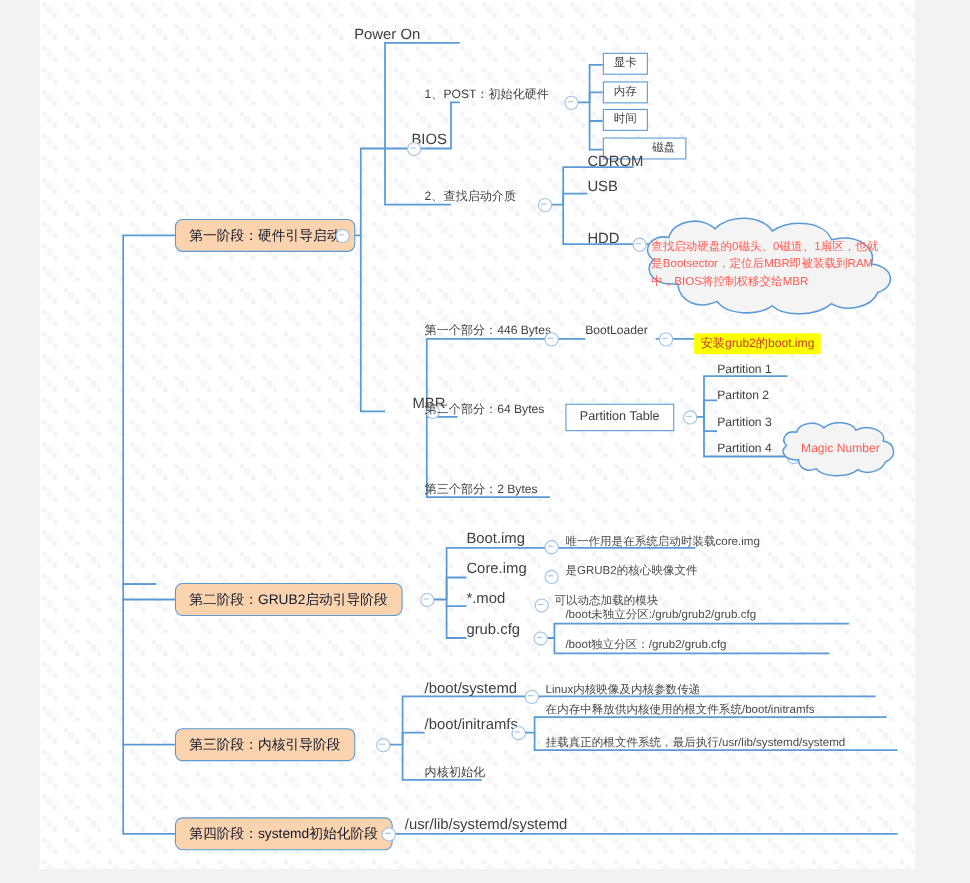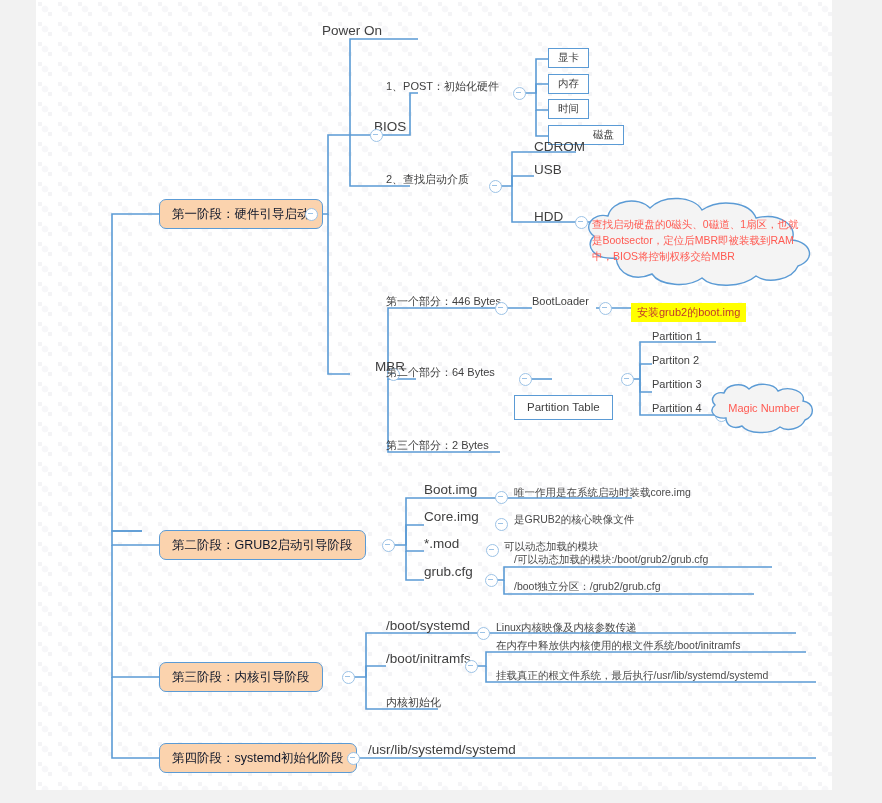--- a/index.html
+++ b/index.html
@@ -215,21 +215,21 @@
   <div class="toggle" style="left:459px;top:302px;"></div>
 
   <div class="node txt cn" style="left:496px;top:295px;">BootLoader</div>
   <div class="toggle" style="left:563px;top:302px;"></div>
 
   <div class="node highlight" style="left:595px;top:303px;">安装grub2的boot.img</div>
 
   <div class="node txt cn" style="left:350px;top:366px;">第二个部分：64 Bytes</div>
   <div class="toggle" style="left:483px;top:373px;"></div>
 
-  <div class="node boxed wide" style="left:478px;top:367px;margin-top:28px;">Partition Table</div>
+  <div class="node boxed wide" style="left:478px;top:367px;">Partition Table</div>
   <div class="toggle" style="left:585px;top:373px;"></div>
 
   <div class="node txt cn" style="left:616px;top:330px;">Partition 1</div>
   <div class="node txt cn" style="left:616px;top:354px;">Partiton 2</div>
   <div class="node txt cn" style="left:616px;top:378px;">Partition 3</div>
   <div class="node txt cn" style="left:616px;top:402px;">Partition 4</div>
   <div class="toggle" style="left:679px;top:409px;"></div>
 
   <div class="cloud" style="left:666px;top:382px;width:124px;height:56px;font-size:11px;">
     <svg width="124" height="56" viewBox="0 0 124 56" xmlns="http://www.w3.org/2000/svg">
@@ -250,21 +250,21 @@
   <div class="toggle" style="left:459px;top:518px;"></div>
   <div class="node txt sm" style="left:478px;top:514px;">是GRUB2的核心映像文件</div>
 
   <div class="node txt" style="left:388px;top:537px;">*.mod</div>
   <div class="toggle" style="left:450px;top:544px;"></div>
   <div class="node txt sm" style="left:468px;top:541px;">可以动态加载的模块</div>
 
   <div class="node txt" style="left:388px;top:565px;">grub.cfg</div>
   <div class="toggle" style="left:449px;top:574px;"></div>
 
-  <div class="node txt sm" style="left:478px;top:554px;">/可以动态加载的模块:/boot/grub2/grub.cfg</div>
+  <div class="node txt sm" style="left:478px;top:554px;">/boot未独立分区:/grub/grub2/grub.cfg</div>
   <div class="node txt sm" style="left:478px;top:581px;">/boot独立分区：/grub2/grub.cfg</div>
 
   <div class="node txt" style="left:350px;top:619px;">/boot/systemd</div>
   <div class="toggle" style="left:441px;top:627px;"></div>
   <div class="node txt sm" style="left:460px;top:622px;">Linux内核映像及内核参数传递</div>
 
   <div class="node txt" style="left:350px;top:652px;">/boot/initramfs</div>
   <div class="toggle" style="left:429px;top:660px;"></div>
   <div class="node txt sm" style="left:460px;top:640px;">在内存中释放供内核使用的根文件系统/boot/initramfs</div>
   <div class="node txt sm" style="left:460px;top:670px;">挂载真正的根文件系统，最后执行/usr/lib/systemd/systemd</div>

